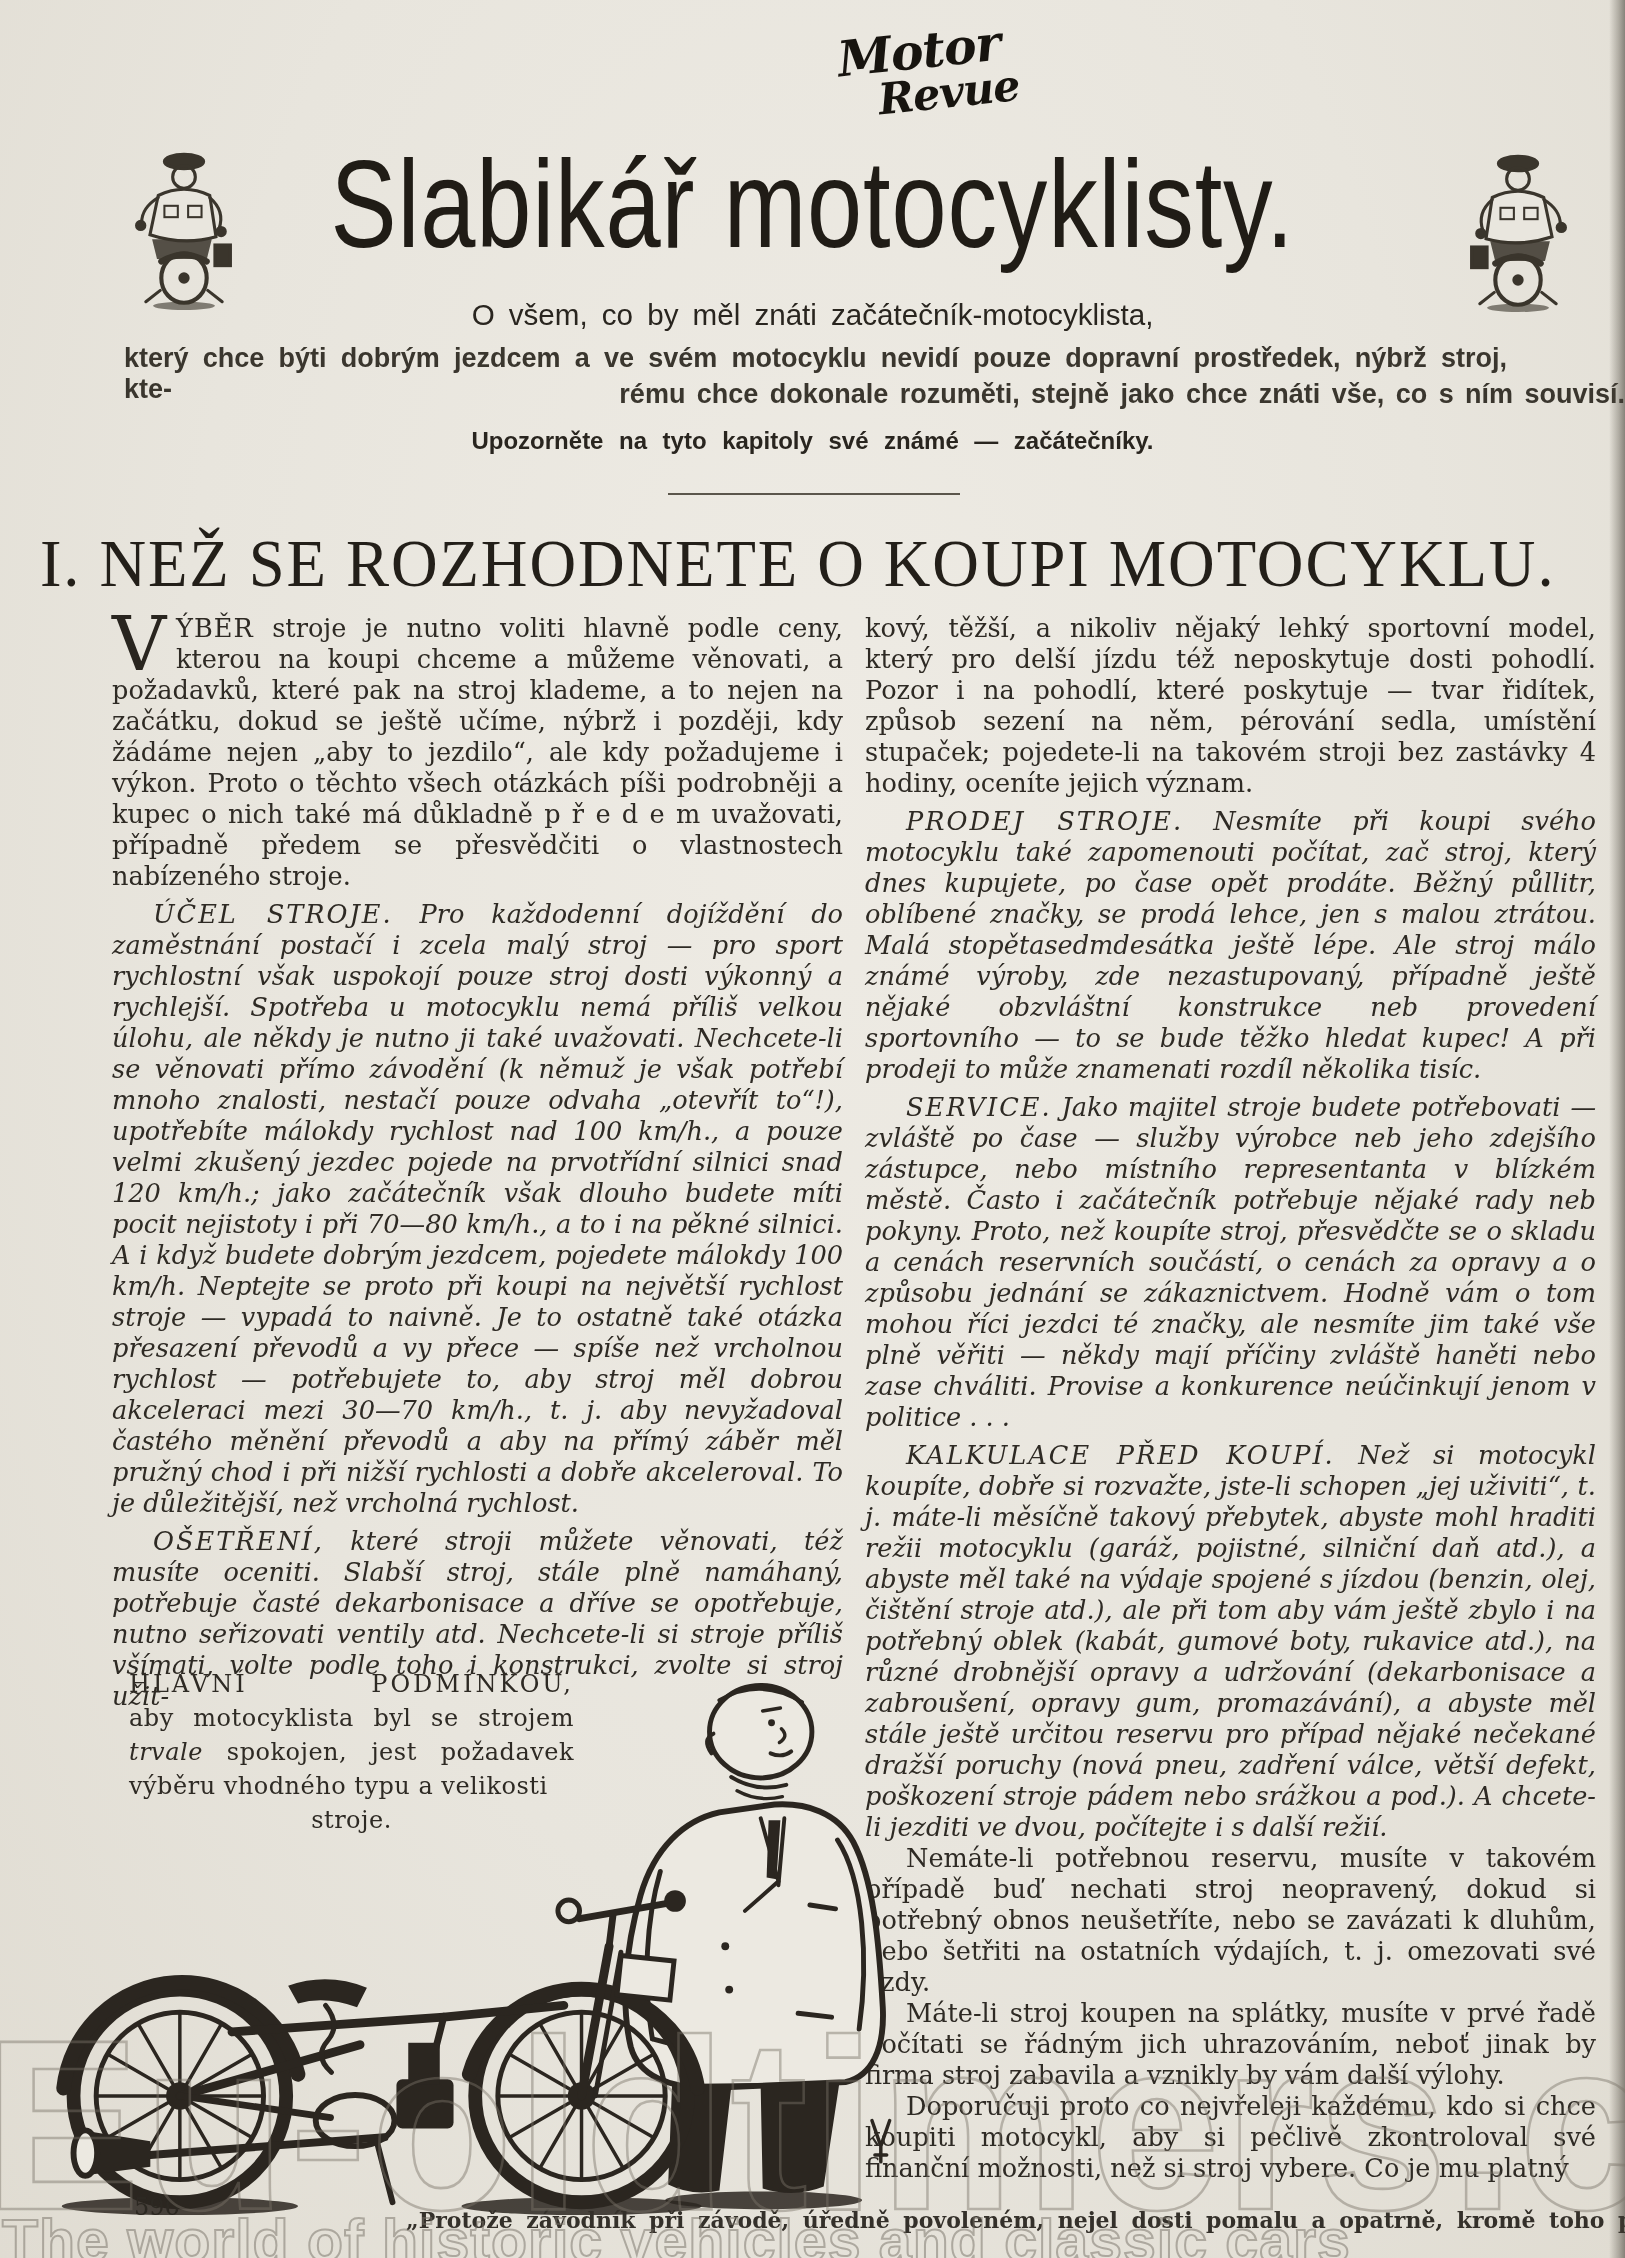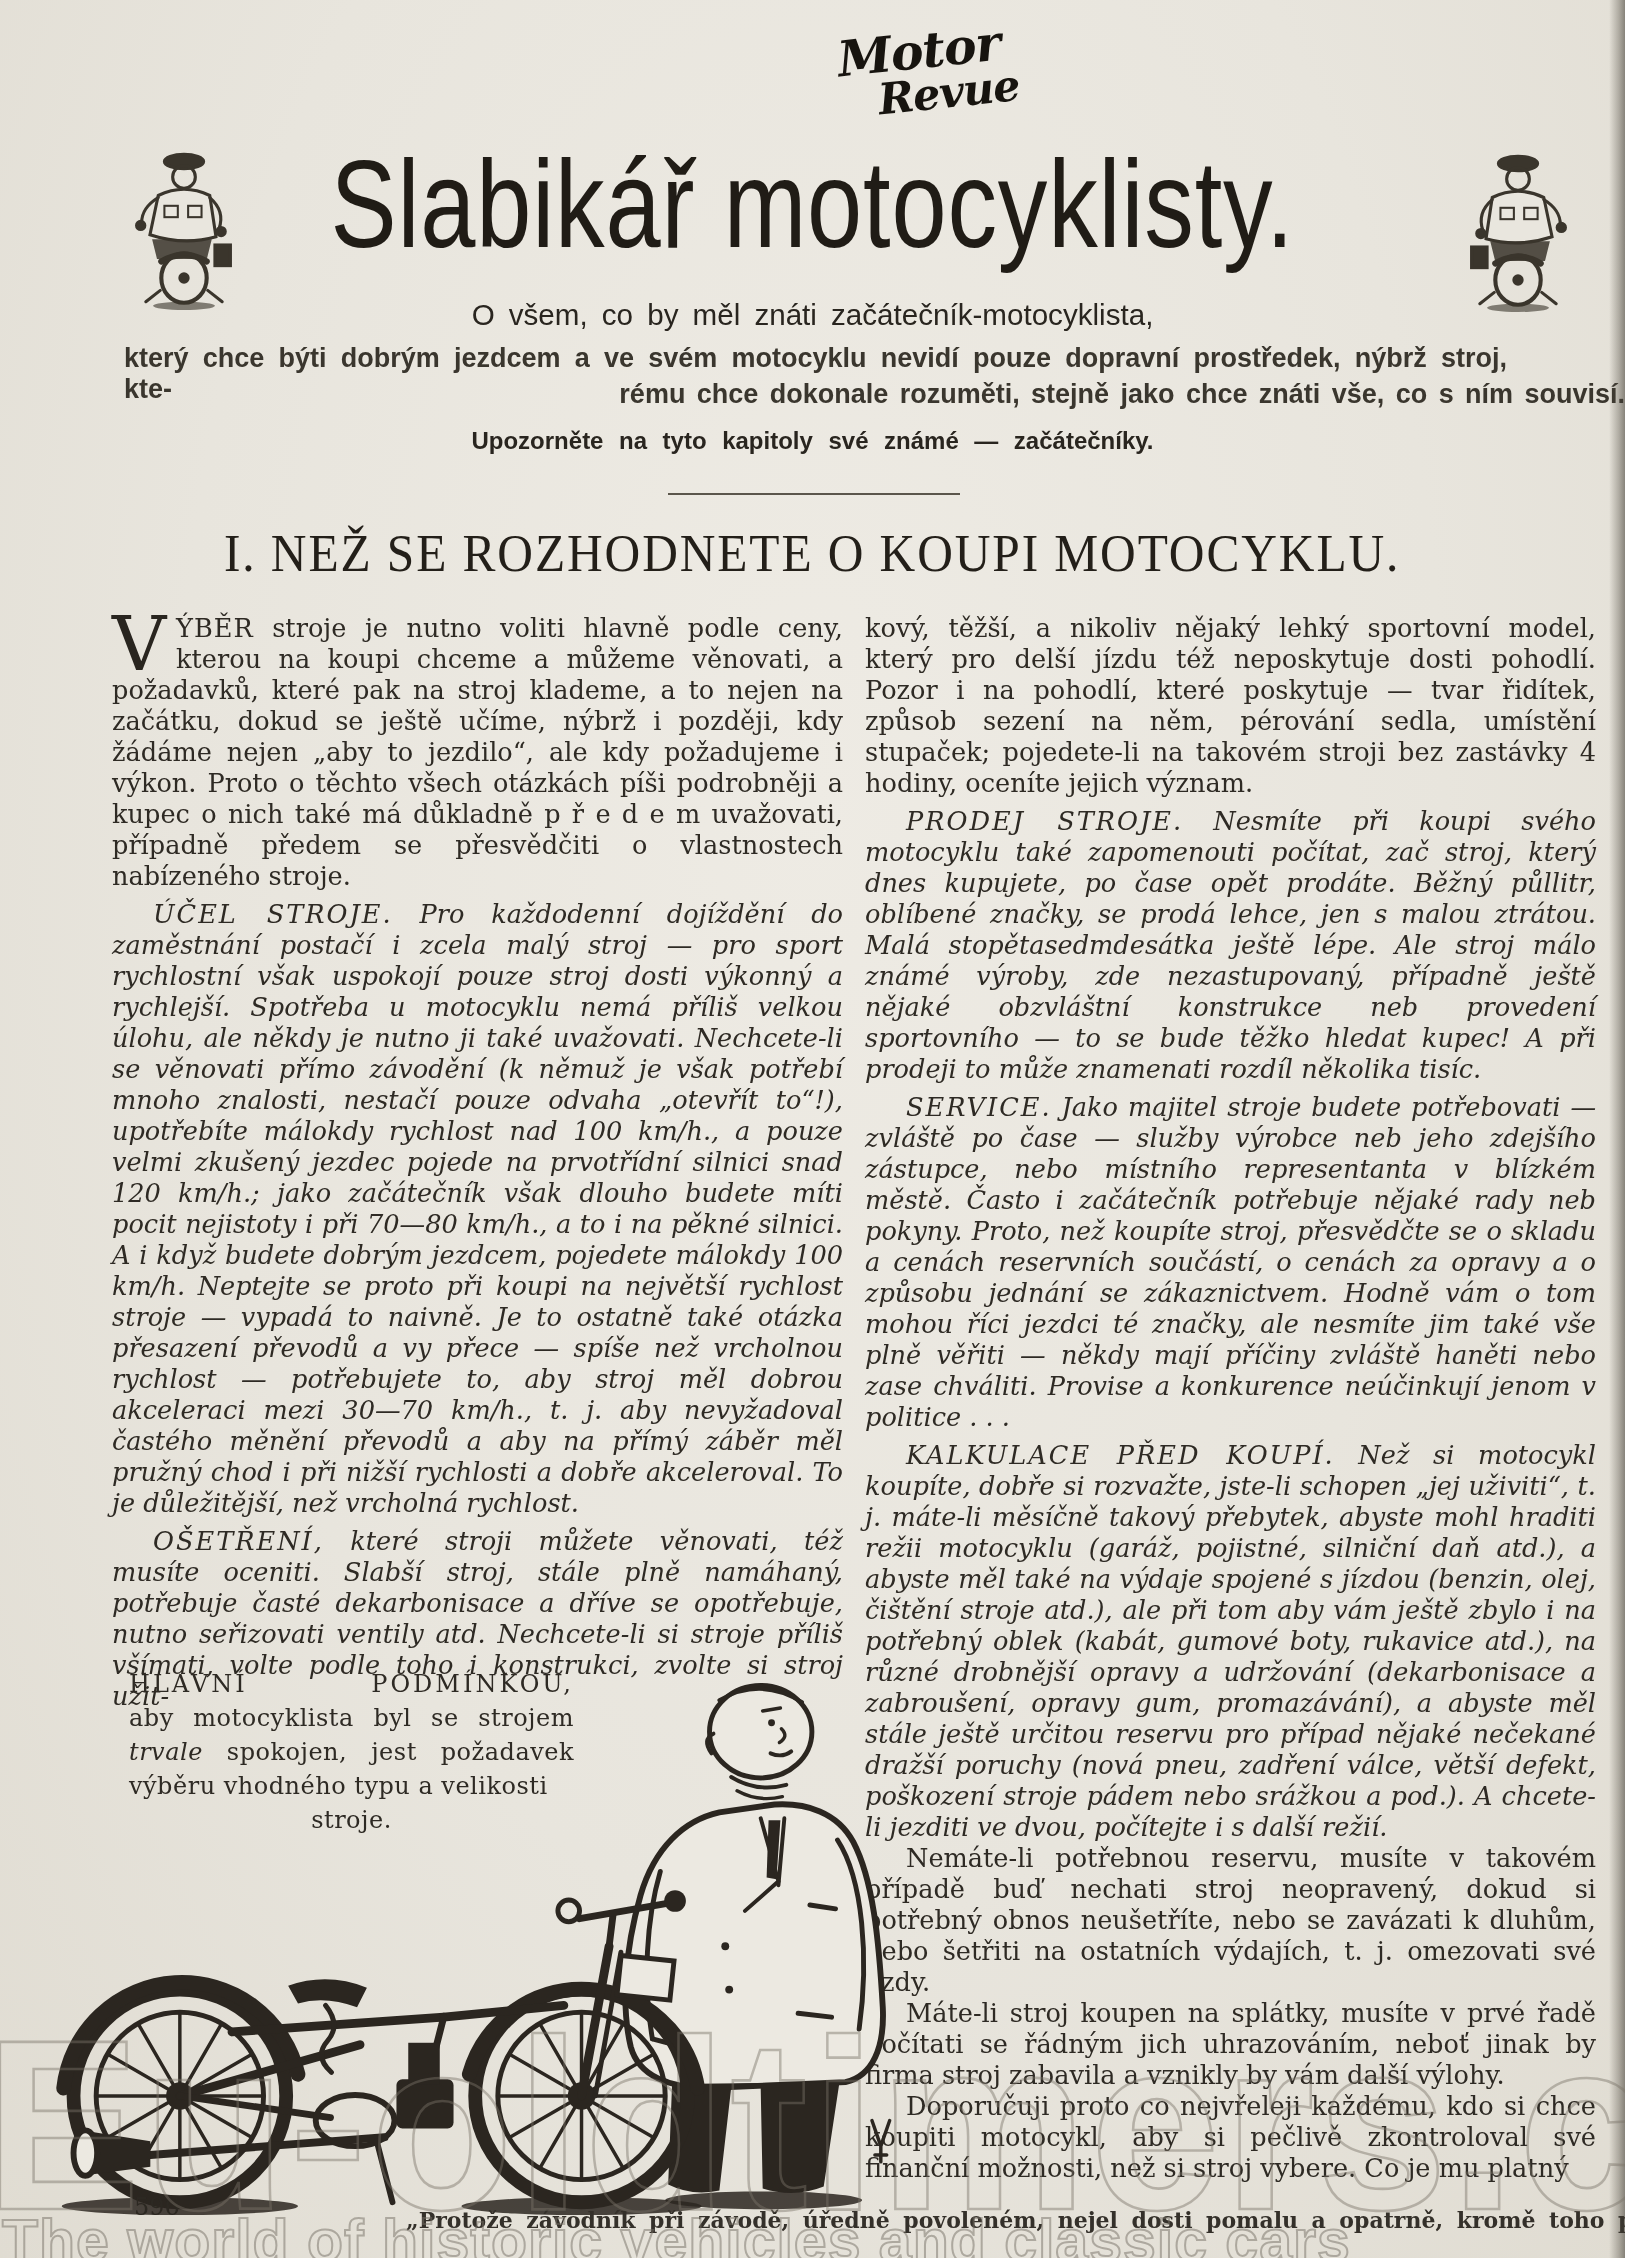--- a/index.html
+++ b/index.html
@@ -25,22 +25,22 @@
   .subtitle-bold{position:absolute;top:298px;left:0;width:100%;text-align:center;
     font-family:"Liberation Sans",sans-serif;font-weight:normal;font-size:29.6px;word-spacing:5.9px;color:#29251f;}
   .subtitle-l1{position:absolute;top:343px;left:124px;width:1383px;
     font-family:"Liberation Sans",sans-serif;font-weight:bold;font-size:27px;color:#3a362e;
     text-align:justify;text-align-last:justify;word-spacing:3.9px;}
   .subtitle-l2{position:absolute;top:379px;left:0;width:100%;text-align:right;
     font-family:"Liberation Sans",sans-serif;font-weight:bold;font-size:27px;color:#3a362e;word-spacing:3.9px;}
   .note{position:absolute;top:427px;left:0;width:100%;text-align:center;
     font-family:"Liberation Sans",sans-serif;font-weight:bold;font-size:24px;word-spacing:8.9px;color:#29251f;}
   .rule{position:absolute;top:493px;left:668px;width:292px;border-top:2px solid #5b564c;}
-  .section-heading{position:absolute;top:524px;left:0;width:100%;text-align:center;
-    font-family:"Liberation Serif","DejaVu Serif",serif;font-size:52px;color:#231f19;}
+  .section-heading{position:absolute;top:524px;left:0;width:100%;text-align:left;
+    font-family:"Liberation Serif","DejaVu Serif",serif;font-size:68px;color:#231f19;}
   .section-inner{display:inline-block;transform:scaleX(.95);letter-spacing:2px;white-space:nowrap;}
   .col{position:absolute;top:613px;width:731px;text-align:justify;
     font-size:25.6px;line-height:31px;color:#2e2a24;}
   .col-left{left:112px;}
   .col-right{left:865px;}
   .col p{margin:0;}
   .col p.indent{text-indent:41px;}
   .col p.gap{margin-top:6.9px;font-style:italic;}
   .lead{letter-spacing:2px;}
   .dropcap{float:left;font-size:75px;line-height:57px;padding:3px 9.9px 0 0;color:#29251f;}

